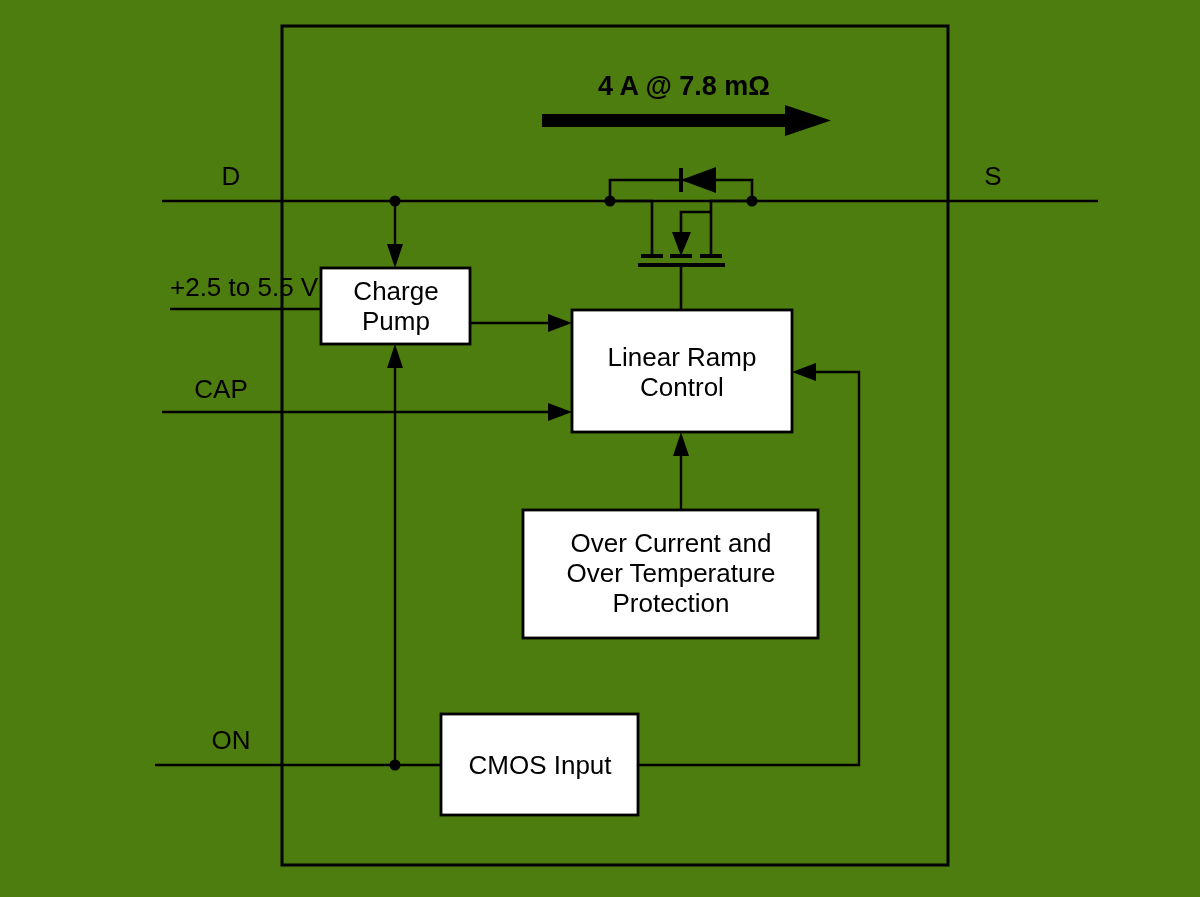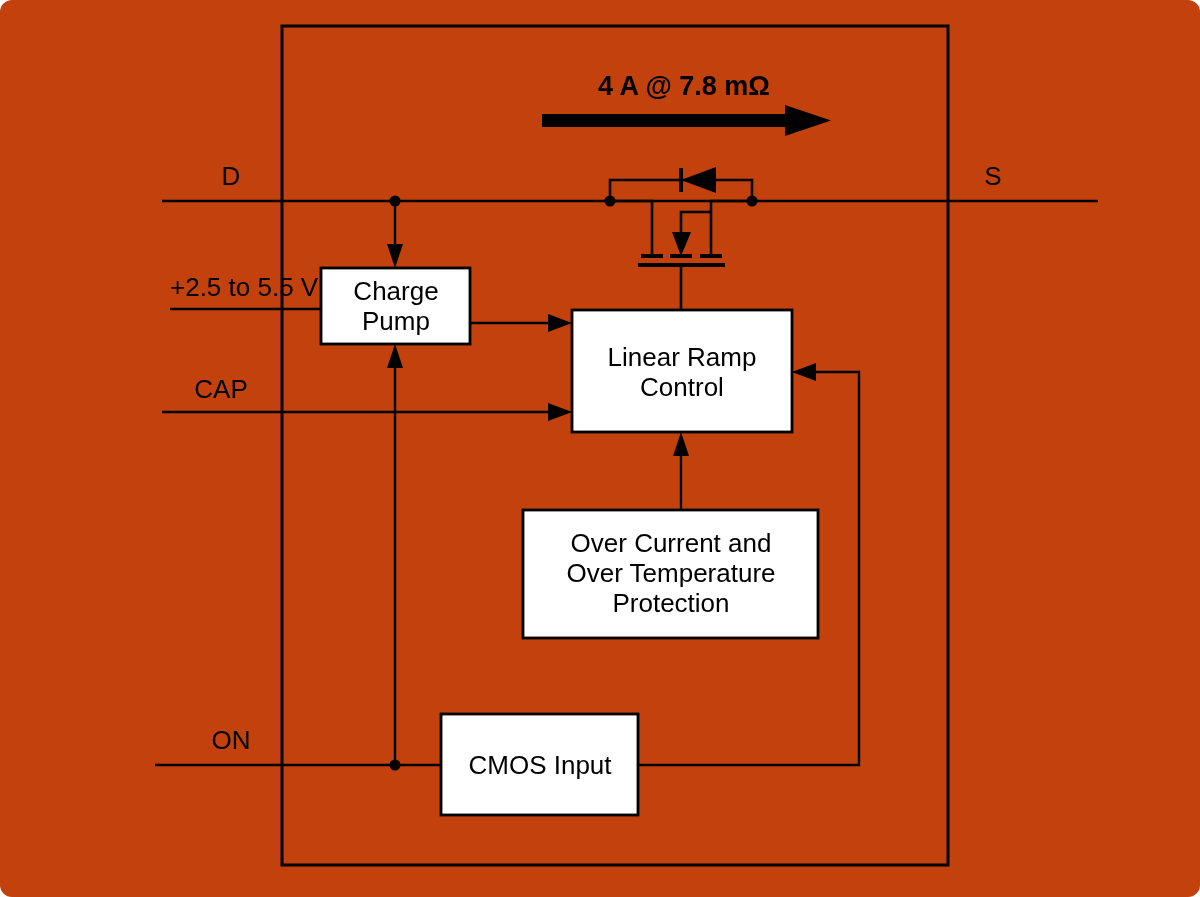--- a/index.html
+++ b/index.html
@@ -7,23 +7,22 @@
     padding: 0;
     background: #ffffff;
   }
   body {
     font-family: "Liberation Sans", sans-serif;
   }
   #stage {
     position: relative;
     width: 1200px;
     height: 897px;
-    background: #c2410c;
+    background: #4d7c0f;
     overflow: hidden;
-    border-radius: 12px;
   }
   svg#diagram {
     position: absolute;
     left: 0;
     top: 0;
     width: 1200px;
     height: 897px;
     display: block;
   }
   .wire {

